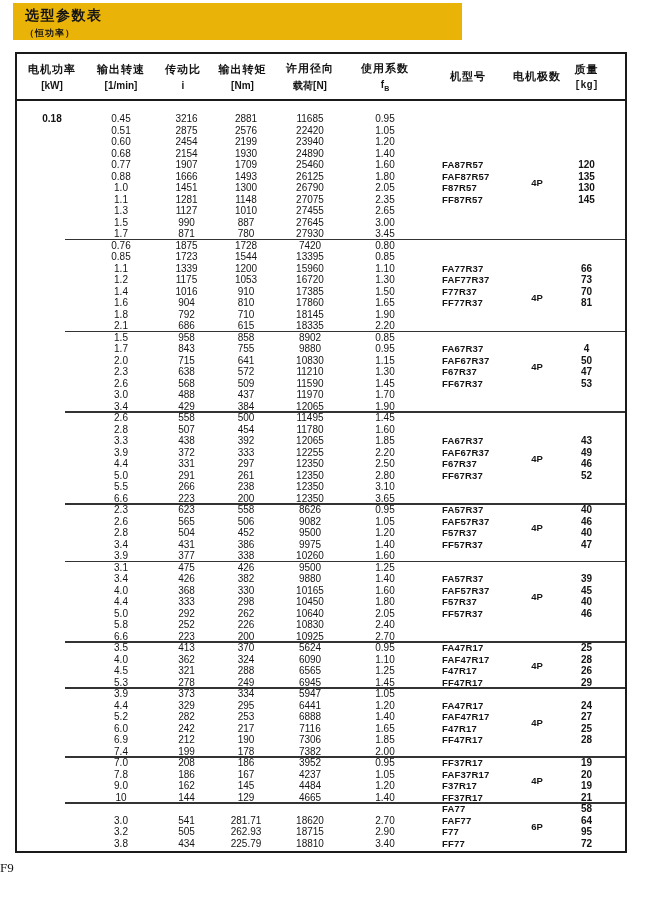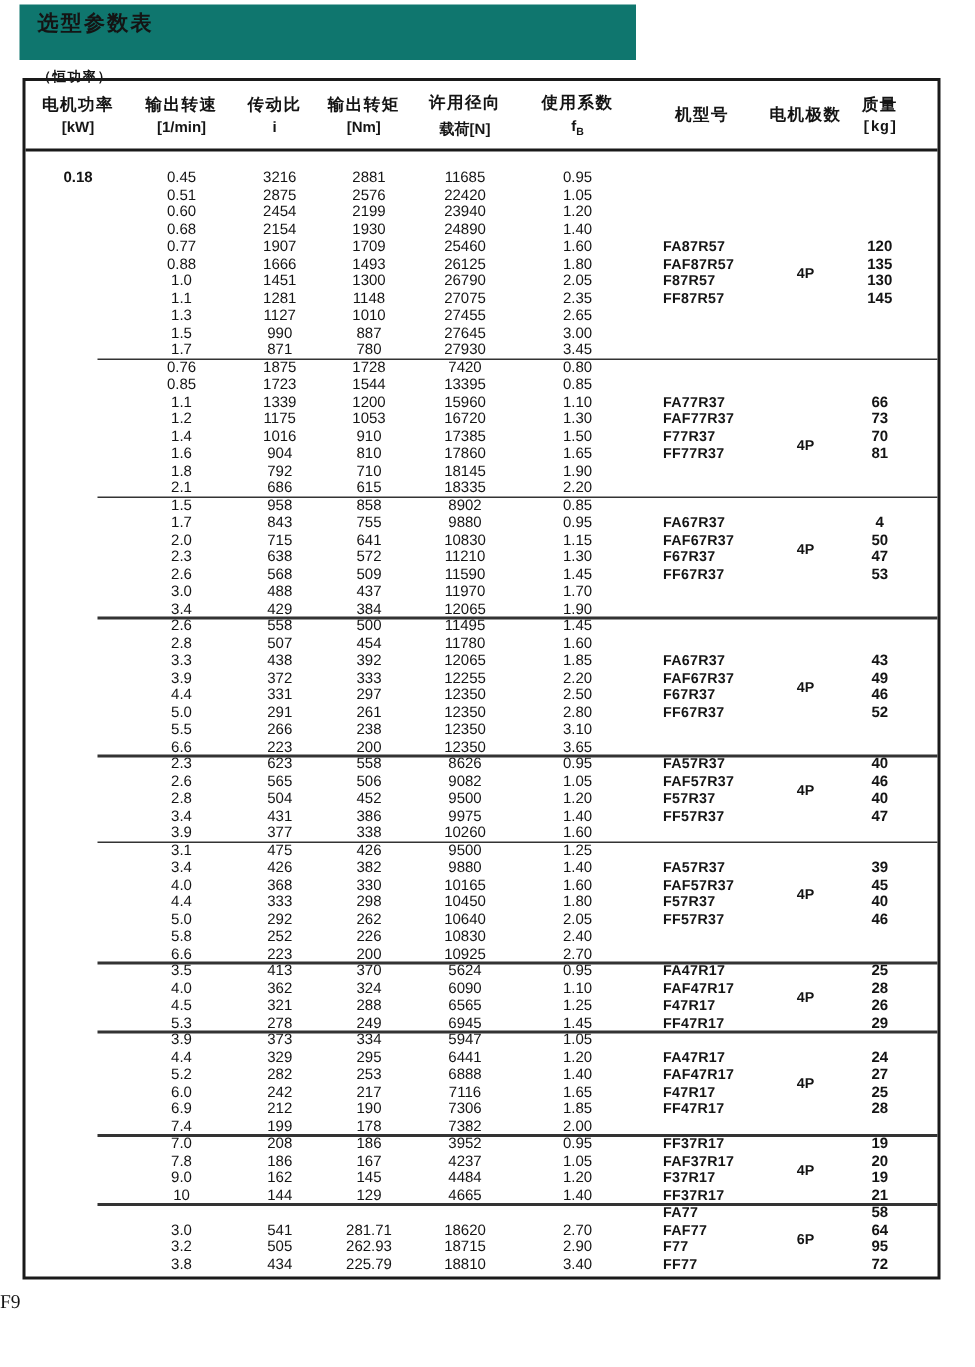--- a/index.html
+++ b/index.html
@@ -3,25 +3,25 @@
 <meta charset="utf-8">
 <style>
   html,body{margin:0;padding:0;}
   body{
     width:650px;height:911px;background:#ffffff;position:relative;
     font-family:"Liberation Sans",sans-serif;color:#141414;
     -webkit-font-smoothing:antialiased;
   }
   
   .title-box{
-    position:absolute;left:13px;top:3px;width:411px;height:37px;
-    background:#0f766e;box-sizing:border-box;padding:4px 0 0 12px;
+    position:absolute;left:13px;top:3px;width:449px;height:37px;
+    background:#eab308;box-sizing:border-box;padding:4px 0 0 12px;
   }
   .title{font-size:14px;font-weight:bold;letter-spacing:1.5px;}
-  .subtitle{font-size:9px;font-weight:bold;margin-top:20px;letter-spacing:1px;}
+  .subtitle{font-size:9px;font-weight:bold;margin-top:2px;letter-spacing:1px;}
 
   
   .param-table{
     position:absolute;left:15px;top:52px;width:612px;height:801px;
     border:2px solid #1a1a1a;box-sizing:border-box;
     display:flex;flex-direction:column;
   }
   .thead{
     height:45px;border-bottom:2px solid #1a1a1a;display:flex;flex-shrink:0;text-align:center;
   }

